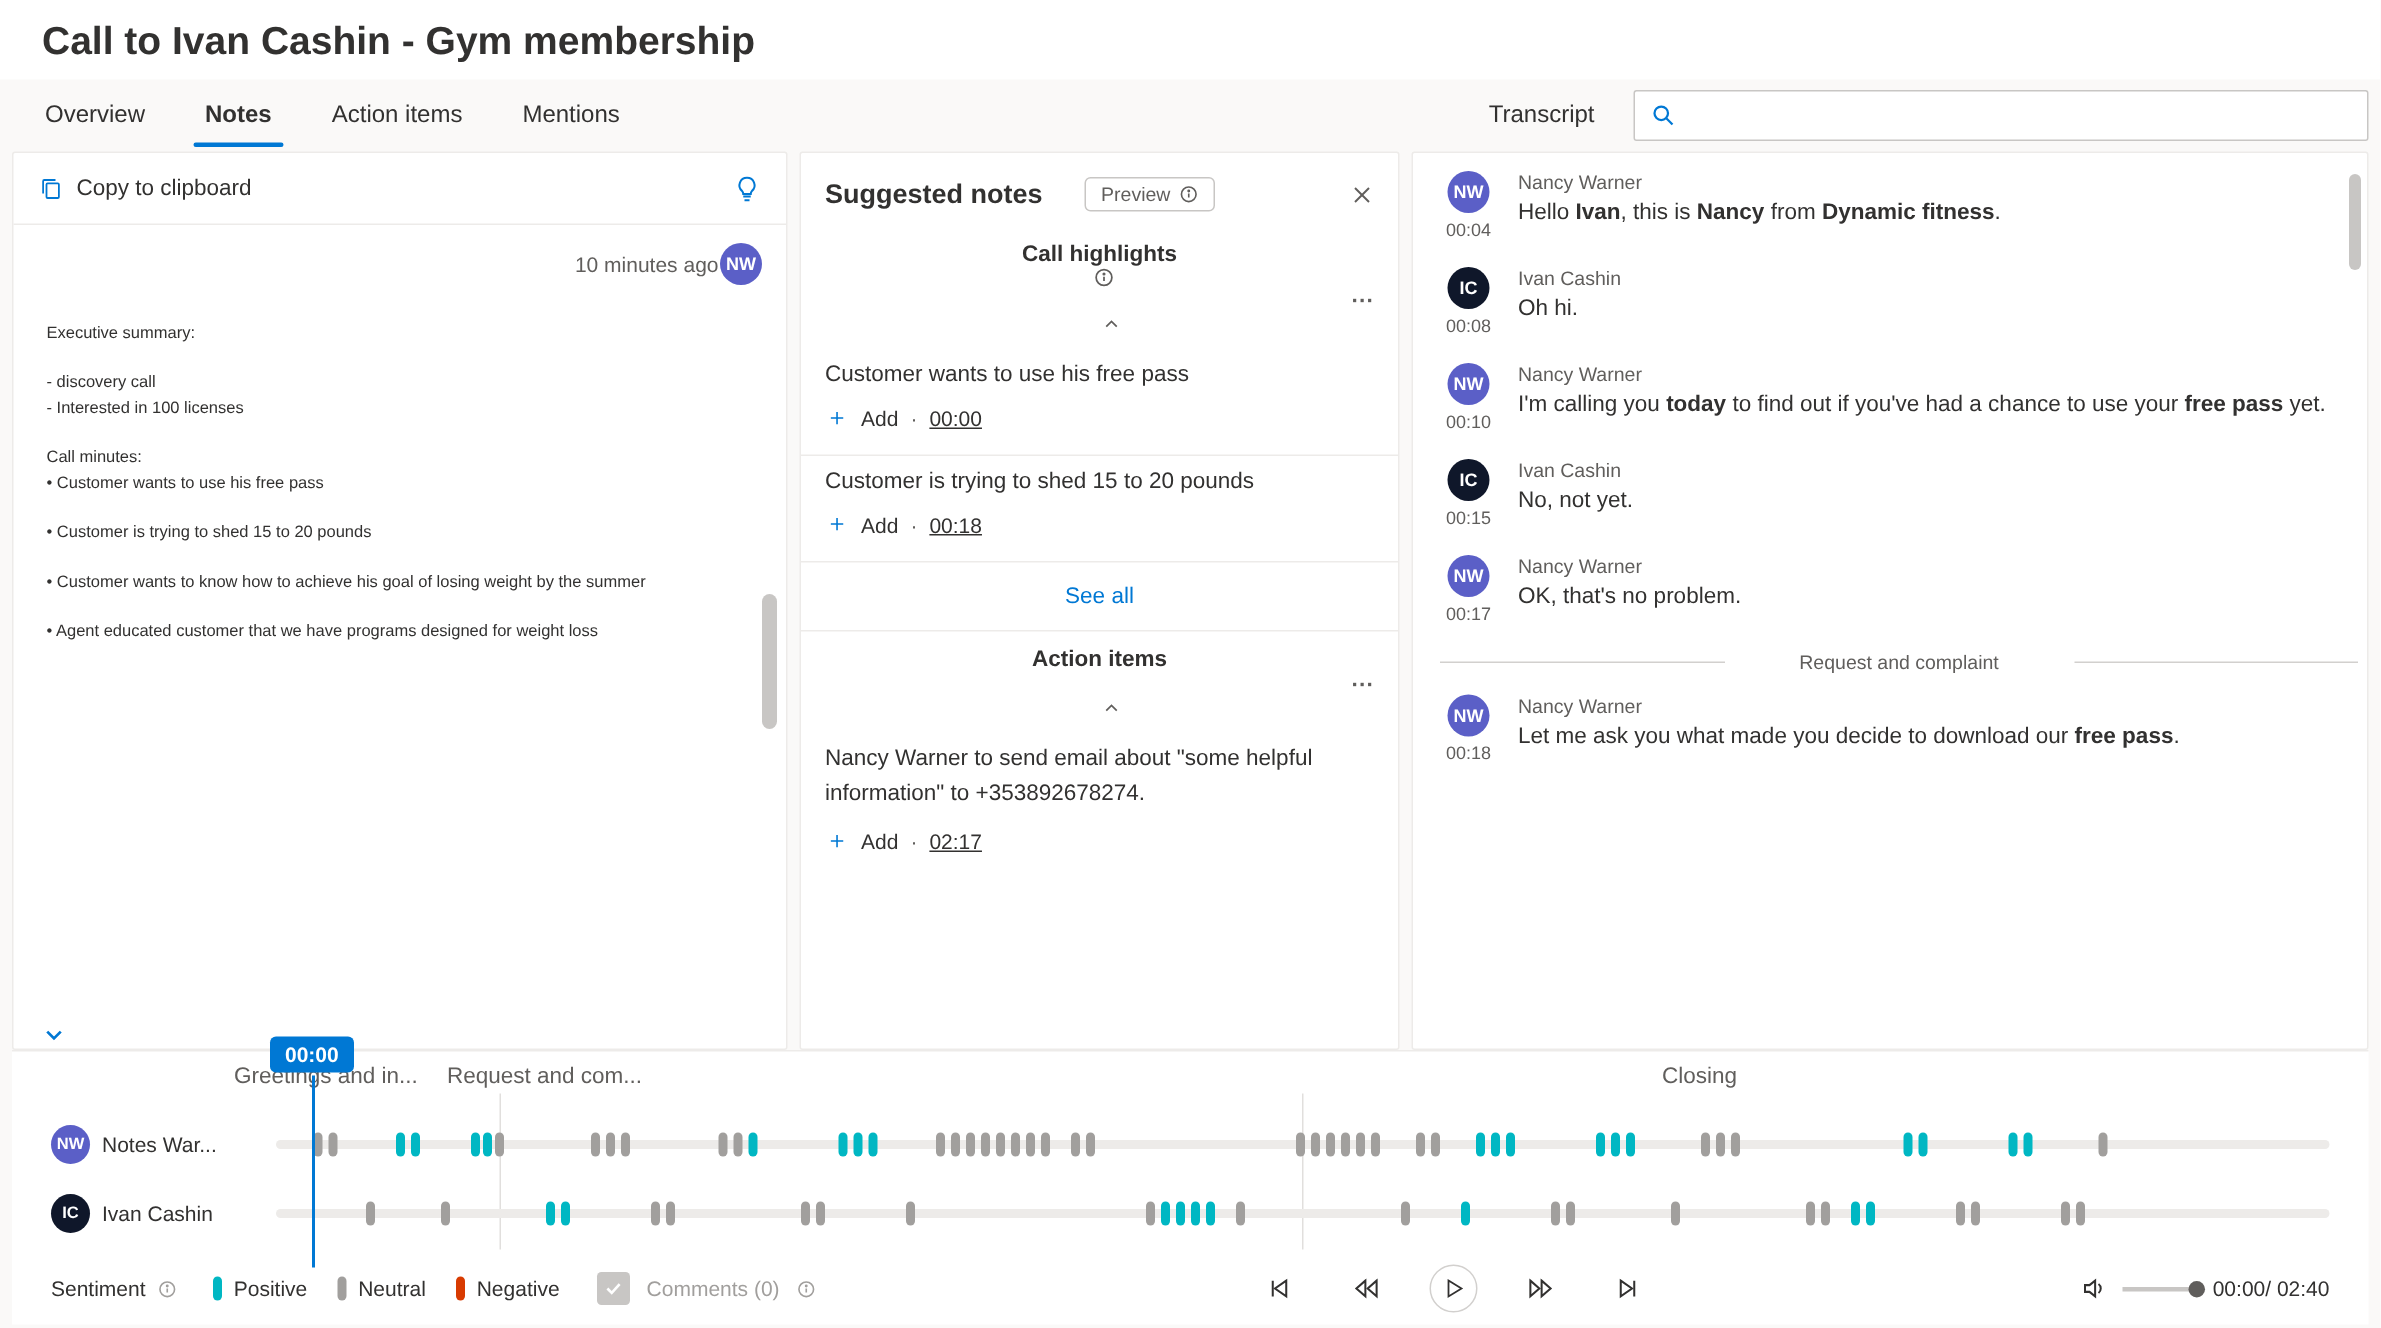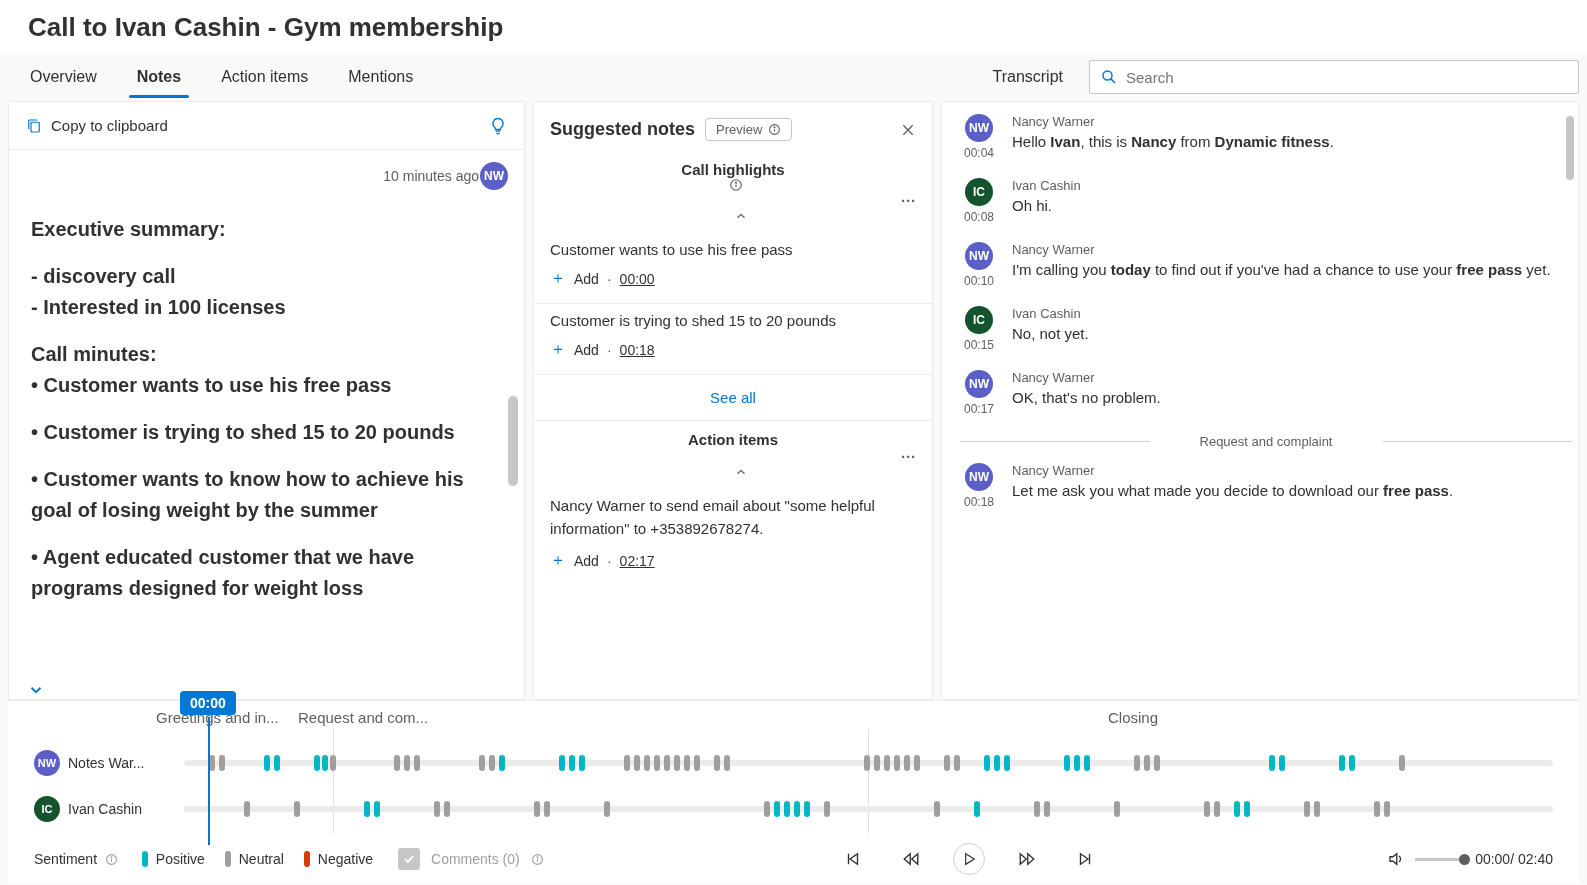--- a/index.html
+++ b/index.html
@@ -18,27 +18,27 @@
   .main-row { display: flex; gap: 8px; flex: 1; min-height: 0; border-radius: 13px; }
   .panel { background: #fff; border: 1px solid #edebe9; border-radius: 2px; }
   .notes-panel { width: 517px; display: flex; flex-direction: column; position: relative; }
   .notes-head { display: flex; align-items: center; height: 48px; padding: 0 16px; border-bottom: 1px solid #edebe9; }
   .notes-head .copy { display: flex; align-items: center; gap: 8px; font-size: 15px; cursor: pointer; color: #323130; }
   .notes-head .copy svg { color: #0078d4; }
   .notes-head .bulb { margin-left: auto; color: #0078d4; cursor: pointer; }
   .notes-meta { display: flex; justify-content: flex-end; align-items: center; gap: 1px; padding: 12px 16px 6px; font-size: 14px; color: #605e5c; }
   .avatar { width: 28px; height: 28px; border-radius: 50%; display: inline-flex; align-items: center; justify-content: center; font-size: 12px; font-weight: 600; color: #fff; flex-shrink: 0; }
   .av-nw { background: #5b5fc7; }
-  .av-ic { background: #14532d; }
-  .notes-body { padding: 18px 22px; font-size: 20px; line-height: 1.55; overflow-y: auto; flex: 1; position: relative; font-weight: bold; }
+  .av-ic { background: #0f172a; }
+  .notes-body { padding: 18px 22px; font-size: 11px; line-height: 1.55; overflow-y: auto; flex: 1; position: relative; }
   .notes-body p { margin-bottom: 16px; }
   .scroll-hint { position: absolute; top: 200px; right: 6px; width: 10px; height: 90px; background: #c8c6c4; border-radius: 5px; }
   .chevron-toggle { position: absolute; bottom: -6px; left: 12px; width: 30px; height: 30px; display: flex; align-items: center; justify-content: center; color: #0078d4; cursor: pointer; }
   .suggest-panel { width: 400px; display: flex; flex-direction: column; }
-  .suggest-head { display: flex; align-items: center; padding: 16px 16px 10px 16px; gap: 10px; }
+  .suggest-head { display: flex; align-items: center; padding: 16px 16px 10px 16px; gap: 28px; }
   .suggest-head h2 { font-size: 18px; font-weight: 600; }
   .preview-badge { border: 1px solid #c8c6c4; border-radius: 4px; padding: 3px 10px; font-size: 13px; display: flex; align-items: center; gap: 6px; color: #605e5c; }
   .suggest-head .close { margin-left: auto; cursor: pointer; color: #605e5c; font-size: 16px; }
   .section-head { display: flex; align-items: center; padding: 10px 16px; font-size: 15px; font-weight: 600; flex-direction: column; }
   .section-head .info-ic { margin-left: 6px; color: #605e5c; }
   .section-head .dots { margin-left: auto; color: #605e5c; cursor: pointer; }
   .section-head .caret { margin-left: 16px; color: #605e5c; cursor: pointer; }
   .suggest-item { padding: 8px 16px 14px; border-bottom: 1px solid #edebe9; }
   .suggest-item .txt { font-size: 15px; color: #323130; }
   .add-row { display: flex; align-items: center; gap: 8px; margin-top: 10px; font-size: 14px; }
@@ -108,21 +108,20 @@
     </div>
     <div class="header-spacer"></div>
     <div class="transcript-label">Transcript</div>
     <div class="search-box">
       <span style="color:#0078d4;margin-right:8px">
         <svg width="18" height="18" viewBox="0 0 24 24" fill="none" stroke="currentColor" stroke-width="2">
             <circle cx="10" cy="10" r="6"></circle>
             <line x1="20" y1="20" x2="14.5" y2="14.5"></line>
           </svg>
       </span>
-      <input placeholder="Search" style="">
     </div>
   </div>
 
   <div class="main-row">
 
     <div class="panel notes-panel">
       <div class="notes-head">
         <div class="copy">
           <svg width="18" height="18" viewBox="0 0 24 24" fill="none" stroke="currentColor" stroke-width="1.6">
               <rect x="8" y="7" width="11" height="13" rx="1"></rect>

